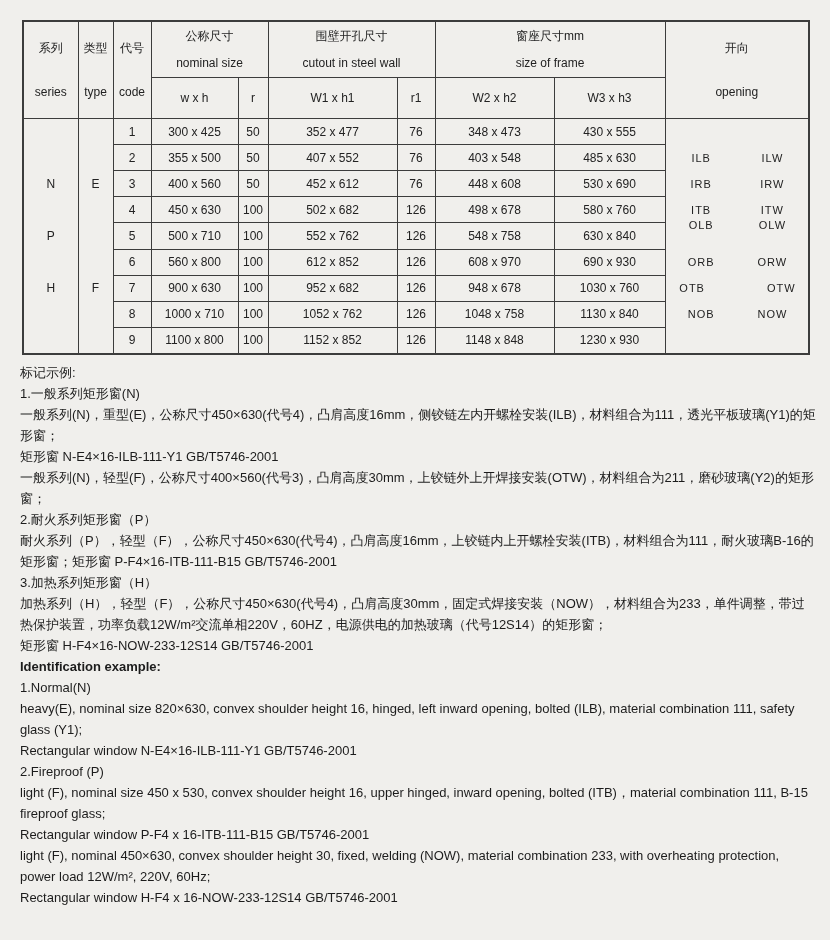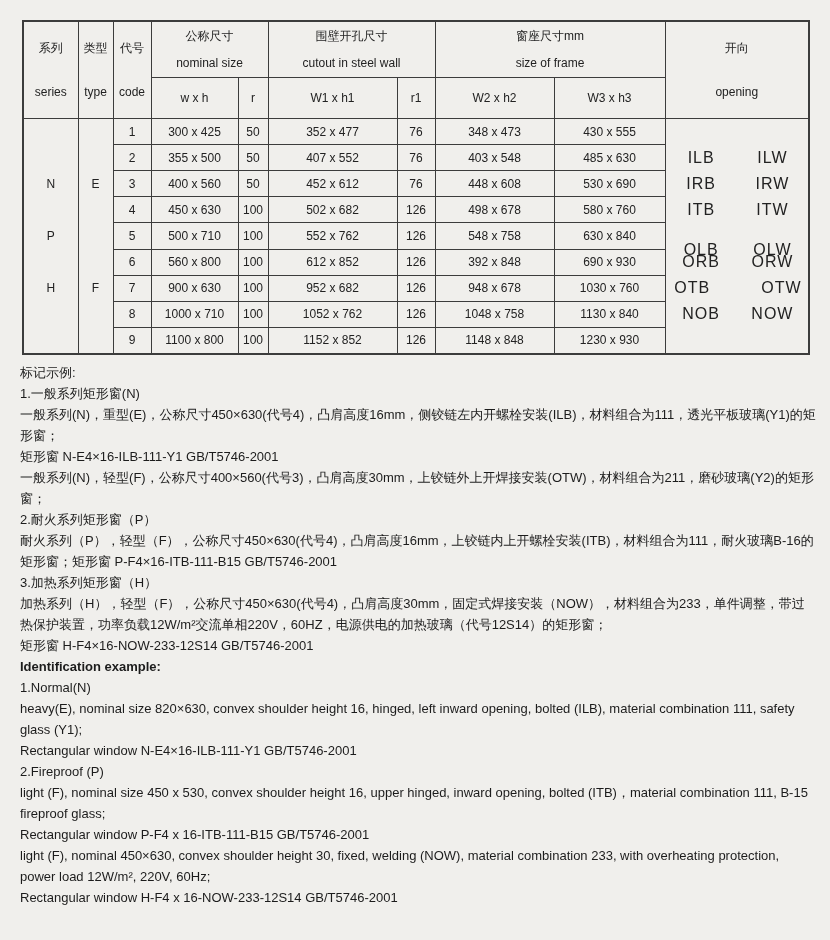--- a/index.html
+++ b/index.html
@@ -26,21 +26,21 @@
   }
   table.spec{border:2px solid #3c3c3c;}
   thead th.top{height:50px;}
   thead th.sub{height:36px;}
   .hdr2{display:flex;flex-direction:column;justify-content:space-around;height:100%;padding:4px 0;}
   .hdr2 span{display:block;line-height:14px;}
   tbody td{height:25px;font-size:12px;}
   td.span-cell{position:relative;padding:0;}
   .abs-label{position:absolute;left:0;width:100%;height:26px;line-height:26px;text-align:center;font-size:12px;}
   .pair-row{position:absolute;left:0;width:100%;height:26px;line-height:26px;display:flex;}
-  .pair-row span{width:50%;text-align:center;letter-spacing:1px;font-size:16px;}
+  .pair-row span{width:50%;text-align:center;letter-spacing:1px;font-size:11px;}
 
   
   .notes{
     position:absolute;left:20px;top:362px;width:796px;
     font-size:13px;line-height:21px;color:#1c1c1c;
   }
   .notes .para{min-height:21px;}
   .notes .bold{font-weight:bold;}
 </style>
 </head>
@@ -144,21 +144,21 @@
                 <span>ILW</span>
               </div>
               <div class="pair-row" style="top: 52px;">
                 <span>IRB</span>
                 <span>IRW</span>
               </div>
               <div class="pair-row" style="top: 78px;">
                 <span>ITB</span>
                 <span>ITW</span>
               </div>
-              <div class="pair-row" style="top: 118px;">
+              <div class="pair-row" style="top: 93px;">
                 <span>OLB</span>
                 <span>OLW</span>
               </div>
               <div class="pair-row" style="top: 130px;">
                 <span>ORB</span>
                 <span>ORW</span>
               </div>
               <div class="pair-row" style="top: 156px; gap: 36px;">
                 <span>OTB</span>
                 <span>OTW</span>
@@ -205,21 +205,21 @@
           <td>126</td>
           <td>548 x 758</td>
           <td>630 x 840</td>
         </tr>
         <tr>
           <td>6</td>
           <td>560 x 800</td>
           <td>100</td>
           <td>612 x 852</td>
           <td>126</td>
-          <td>392 x 848</td>
+          <td>608 x 970</td>
           <td>690 x 930</td>
         </tr>
         <tr>
           <td>7</td>
           <td>900 x 630</td>
           <td>100</td>
           <td>952 x 682</td>
           <td>126</td>
           <td>948 x 678</td>
           <td>1030 x 760</td>

